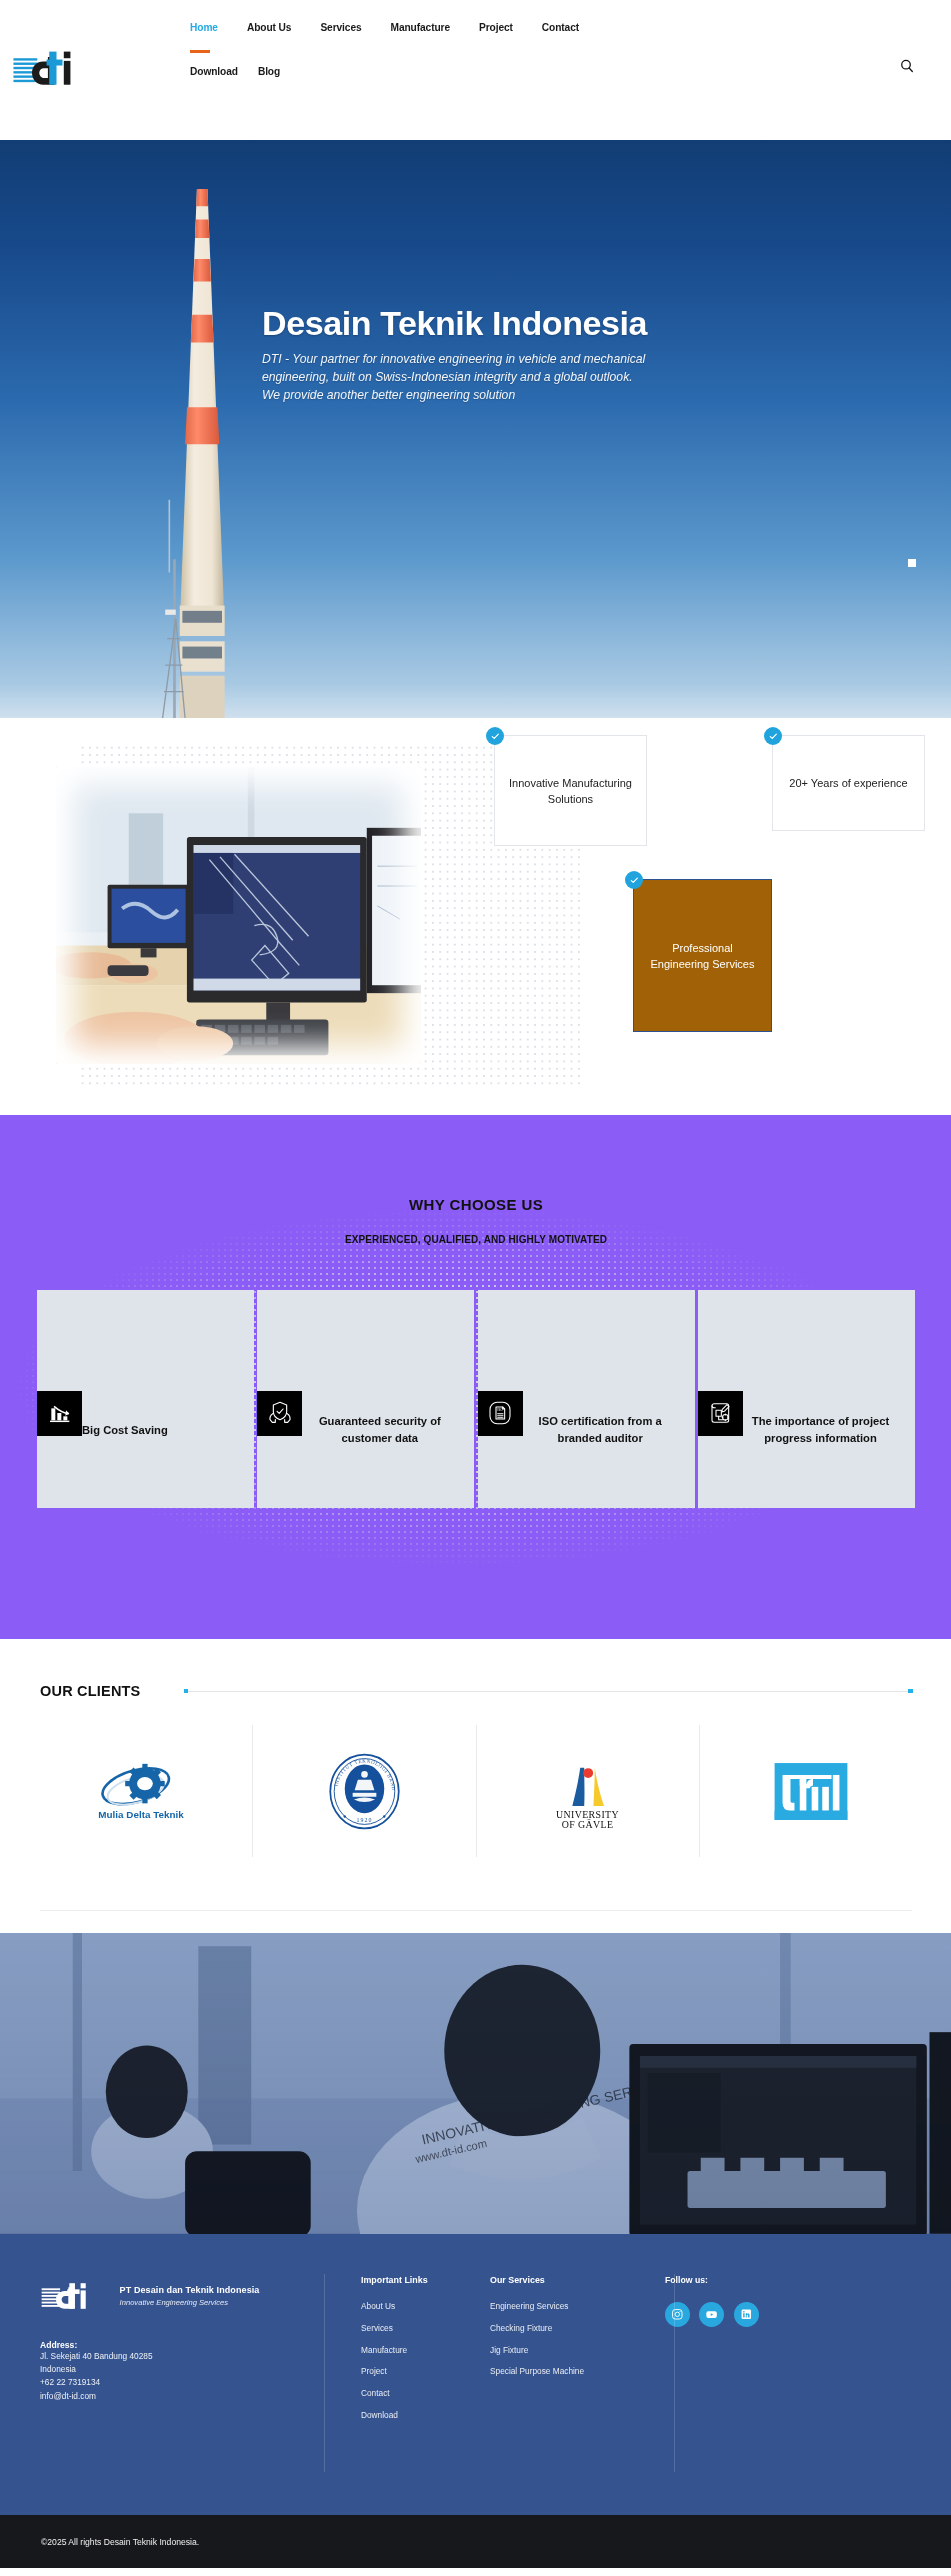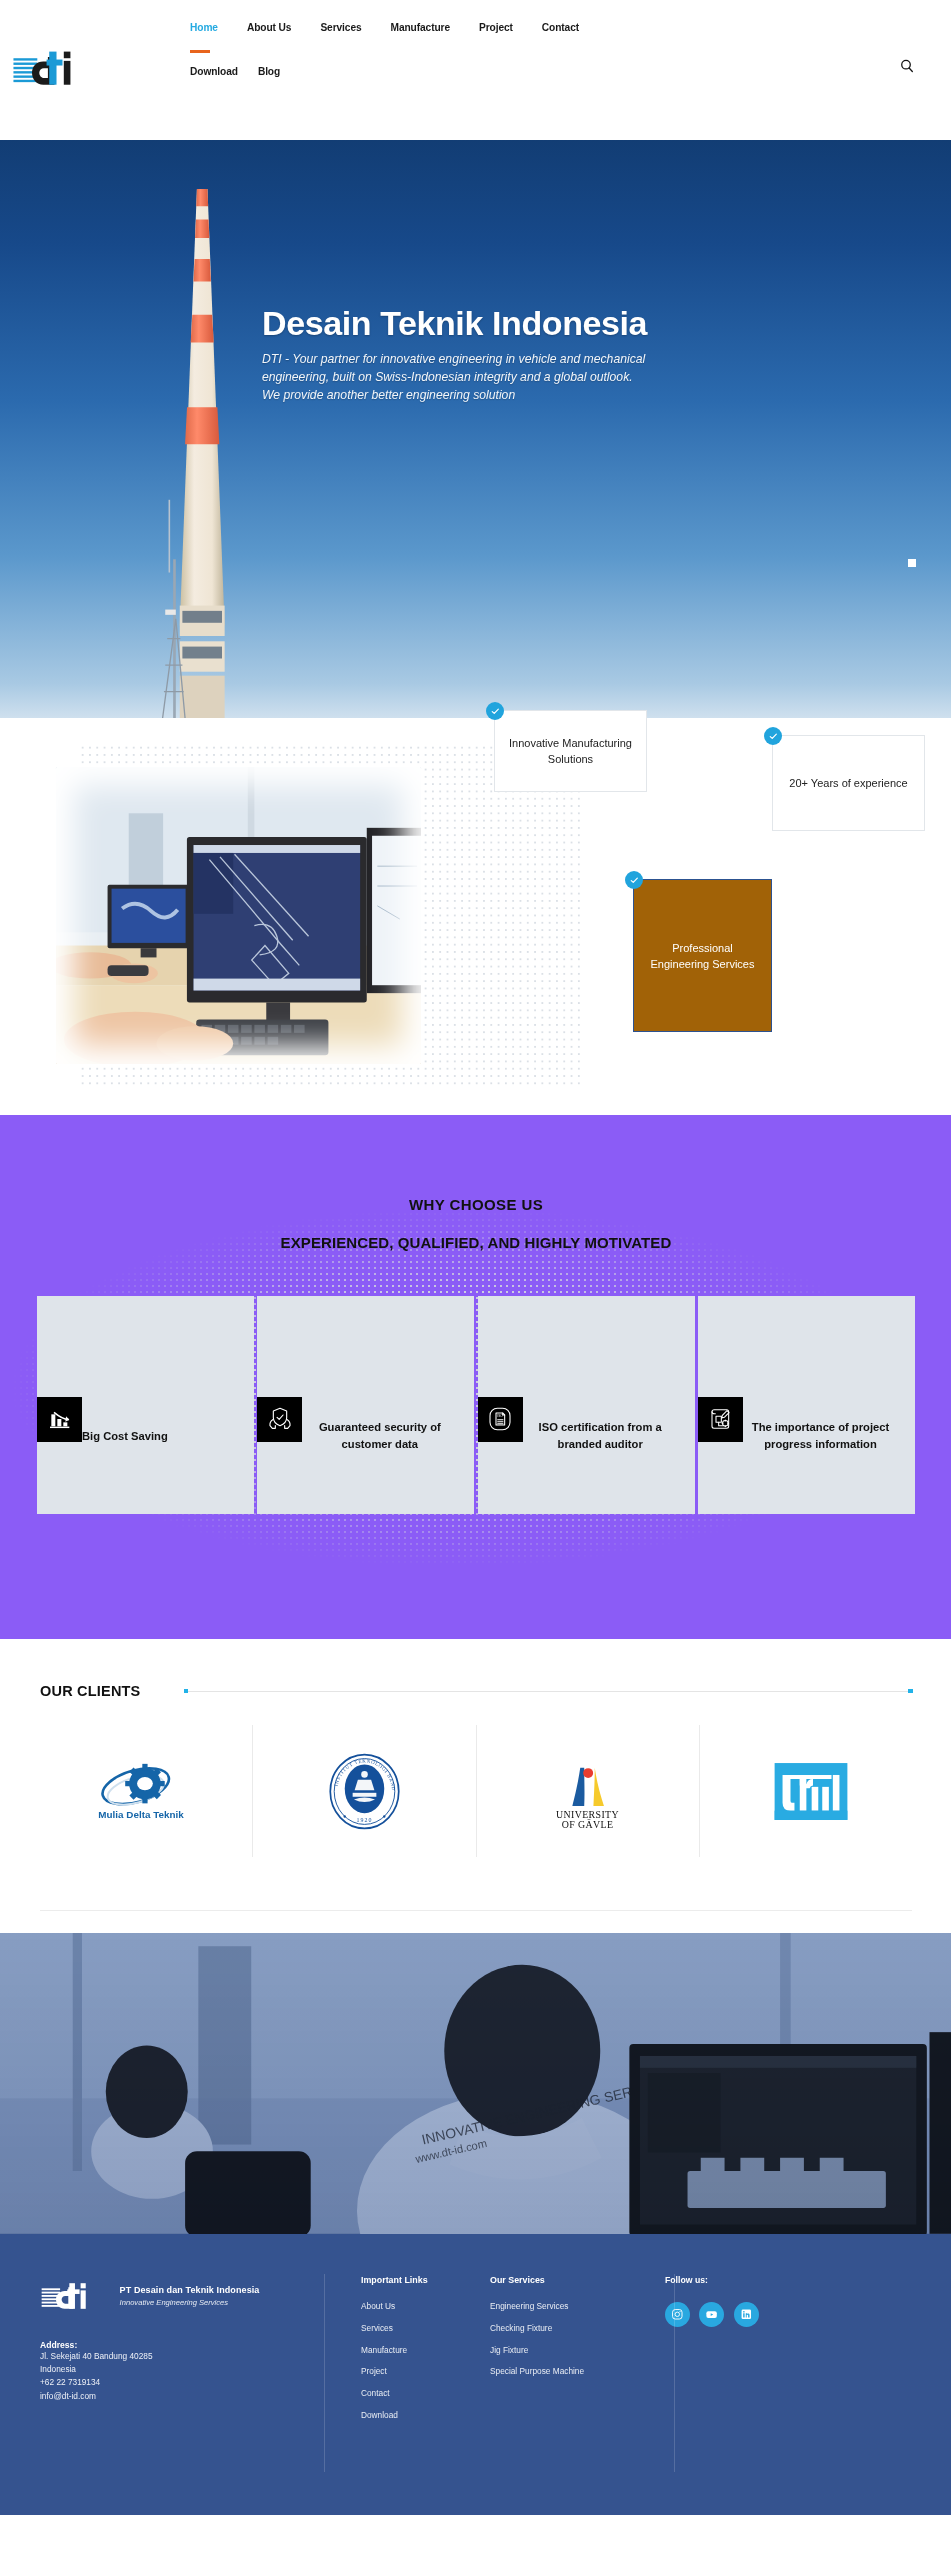--- a/index.html
+++ b/index.html
@@ -159,21 +159,21 @@
     border-radius: 50%;
     background: #21a4dd;
     display: flex; align-items: center; justify-content: center;
   }
   .fcard.dark {
     background: #a16207;
     border-color: #2c5290;
   }
   .fcard.dark .txt { color: #fff; }
 
-  #card-1 { left: 494px; top: 710px; width: 153px; height: 82px; }
+  #card-1 { left: 494px; top: 735px; width: 153px; height: 111px; }
   #card-2 { left: 772px; top: 735px; width: 153px; height: 96px; }
   #card-3 { left: 633px; top: 879px; width: 139px; height: 153px; }
   .abs-cards { position: absolute; left: 0; top: 0; width: 952px; height: 0.7px; }
 
   
   .why {
     position: relative;
     background: #8b5cf6;
     height: 524px;
     overflow: hidden;
@@ -192,21 +192,21 @@
     padding-top: 81px;
     font-size: 15px;
     font-weight: bold;
     letter-spacing: 0.4px;
     color: #111;
   }
   .why-sub {
     position: relative;
     text-align: center;
     margin-top: 21px;
-    font-size: 15px;
+    font-size: 10px;
     font-weight: bold;
     letter-spacing: 0.1px;
     color: #111;
   }
   .why-cards {
     position: relative;
     display: flex;
     justify-content: center;
     gap: 3.3px;
     margin-top: 45px;
@@ -842,15 +842,18 @@
               <circle cx="7.4" cy="7.2" r="1.6" fill="#29a8e0"></circle>
               <path d="M11 10 h2.6 v1.1 a2.8 2.8 0 0 1 4.6 2.2 V18 h-2.8 v-4 a1.3 1.3 0 0 0 -2.6 0 V18 H11 Z" fill="#29a8e0"></path>
             </svg>
           </div>
         </div>
       </div>
 
     </div>
   </div>
 
+  <div class="copyright">
+    <span>©2025 All rights Desain Teknik Indonesia.</span>
+  </div>
 
 </div>
 
 
 </body></html>

